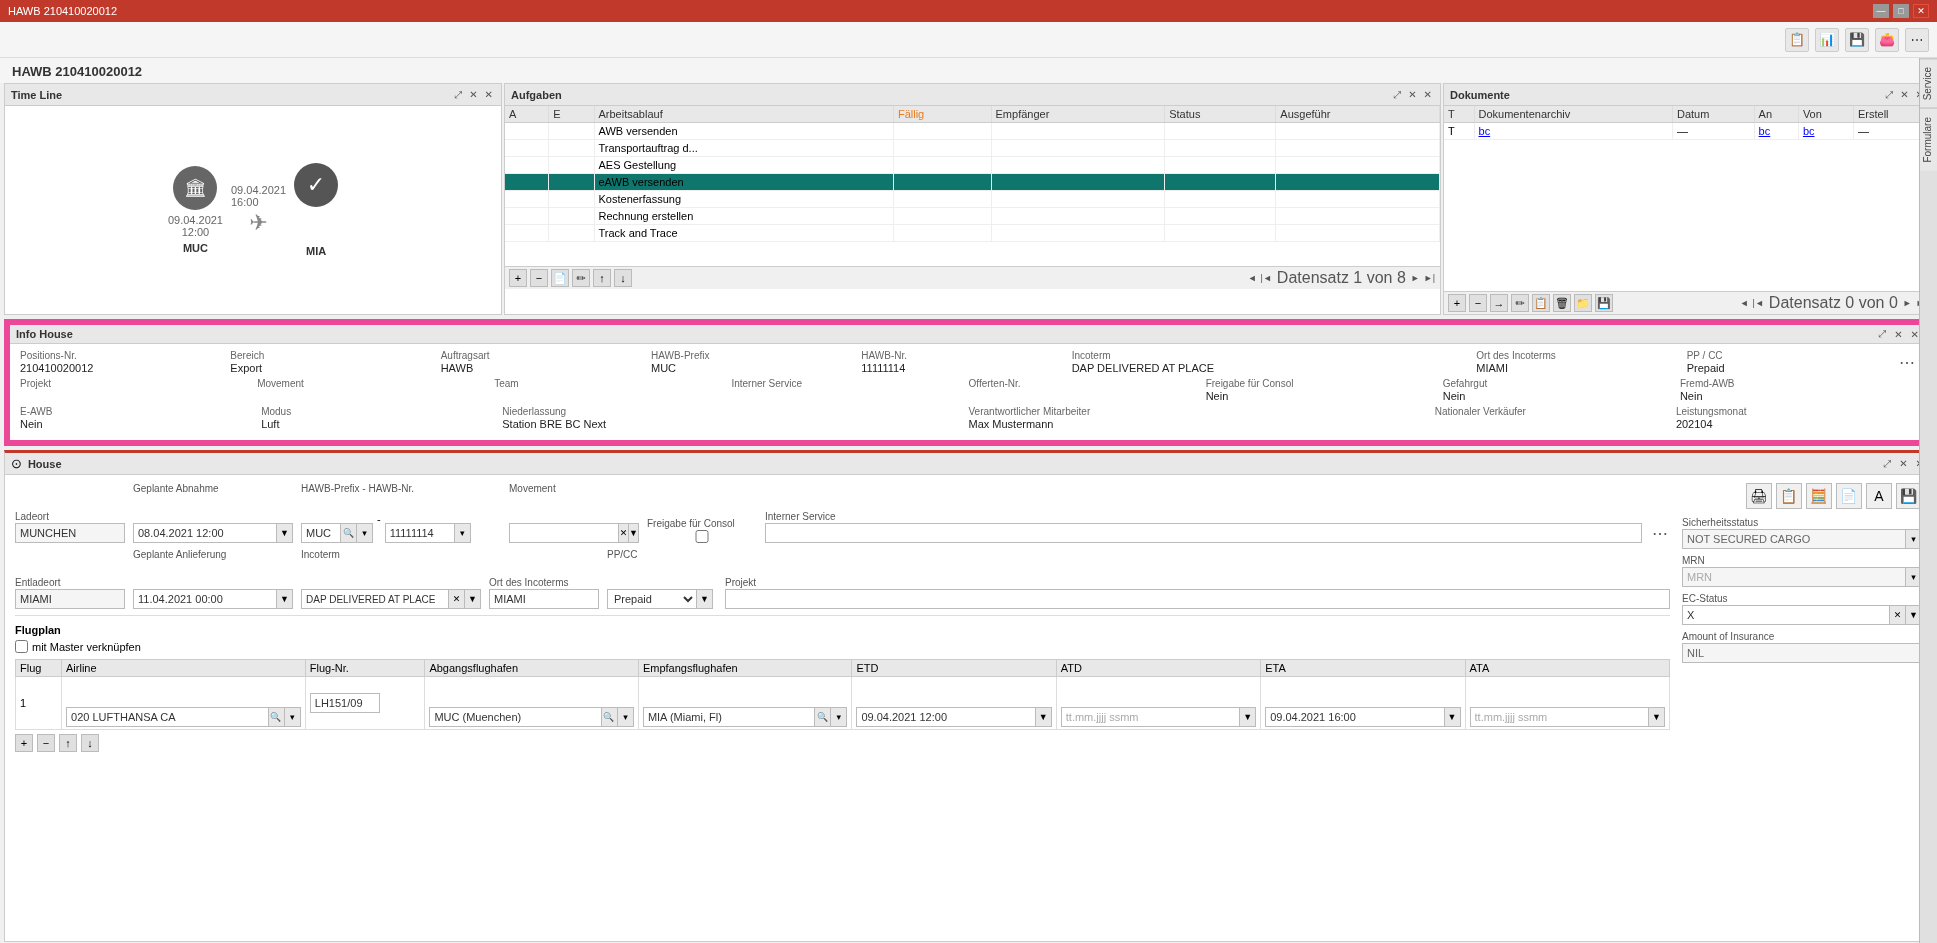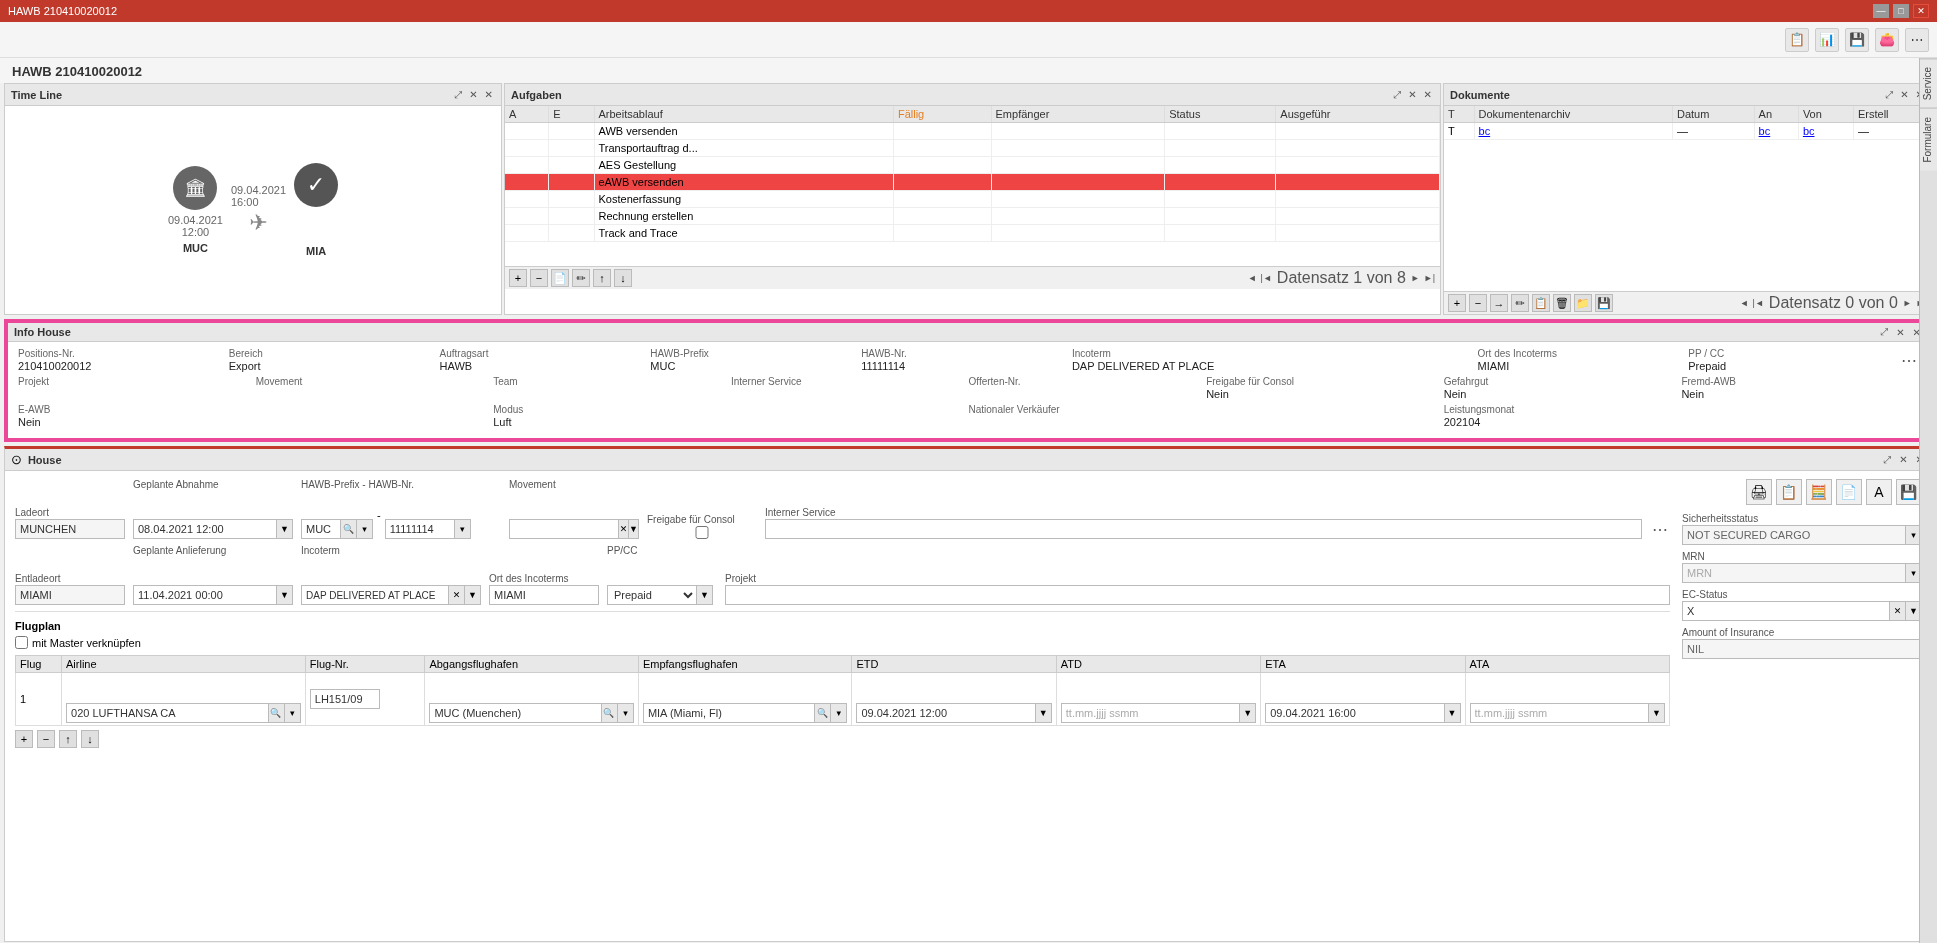--- a/index.html
+++ b/index.html
@@ -122,21 +122,21 @@
       color: #333;
       white-space: nowrap;
     }
     .aufgaben-table th.highlight { color: #e67e22; }
     .aufgaben-table td {
       border-bottom: 1px solid #eee;
       border-right: 1px solid #eee;
       padding: 2px 4px;
       white-space: nowrap;
     }
-    .aufgaben-table tr.selected { background: #ef4444; }
+    .aufgaben-table tr.selected { background: #0f766e; }
     .aufgaben-scroll { overflow-y: auto; max-height: 160px; }
     .panel-footer {
       border-top: 1px solid #ccc;
       background: #f0f0f0;
       padding: 2px 4px;
       display: flex;
       align-items: center;
       justify-content: space-between;
       min-height: 20px;
     }
@@ -406,21 +406,21 @@
       flex-shrink: 0;
       background: white;
       border: 1px solid #ccc;
       display: flex;
       flex-direction: column;
     }
 
     .info-house-wrap {
       flex-shrink: 0;
       background: white;
-      border: 4px solid #ec4899;
+      border: 6px solid #ec4899;
       margin-top: 4px;
     }
 
     .house-wrap {
       flex: 1;
       background: white;
       border: 1px solid #ccc;
       border-top: 3px solid #c0392b;
       margin-top: 4px;
       overflow-y: auto;
@@ -779,20 +779,28 @@
       </div>
 
       <div class="info-row">
         <div class="info-field">
           <span class="info-label">E-AWB</span>
           <span class="info-value">Nein</span>
         </div>
         <div class="info-field">
           <span class="info-label">Modus</span>
           <span class="info-value">Luft</span>
+        </div>
+        <div class="info-field" style="flex:2;">
+          <span class="info-label">Niederlassung</span>
+          <span class="info-value">Station BRE BC Next</span>
+        </div>
+        <div class="info-field" style="flex:2;">
+          <span class="info-label">Verantwortlicher Mitarbeiter</span>
+          <span class="info-value">Max Mustermann</span>
         </div>
         <div class="info-field">
           <span class="info-label">Nationaler Verkäufer</span>
           <span class="info-value">&nbsp;</span>
         </div>
         <div class="info-field">
           <span class="info-label">Leistungsmonat</span>
           <span class="info-value">202104</span>
         </div>
       </div>

